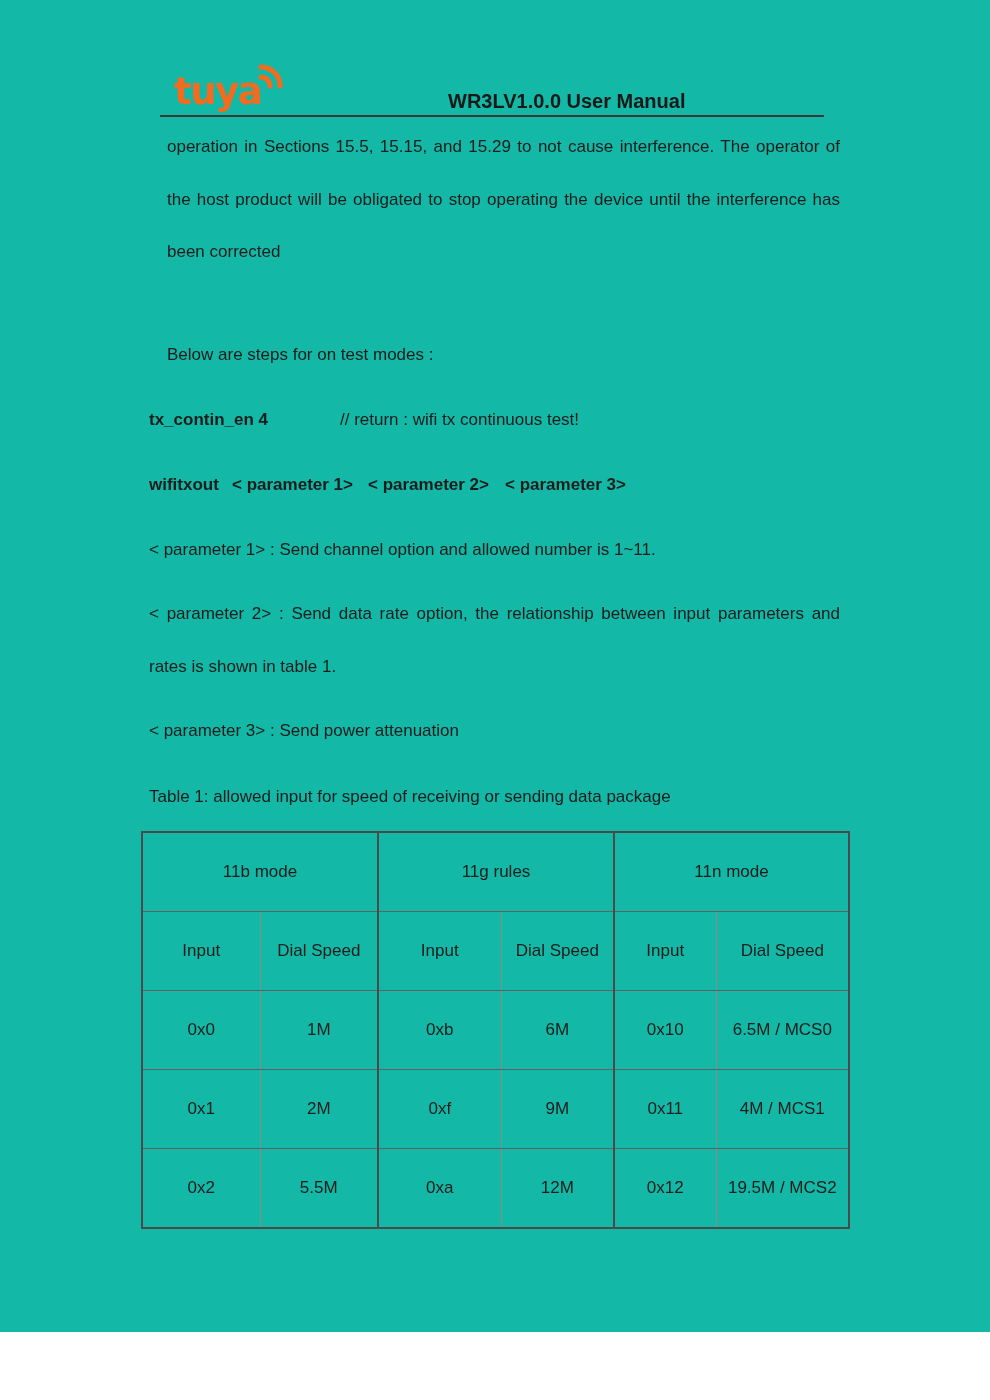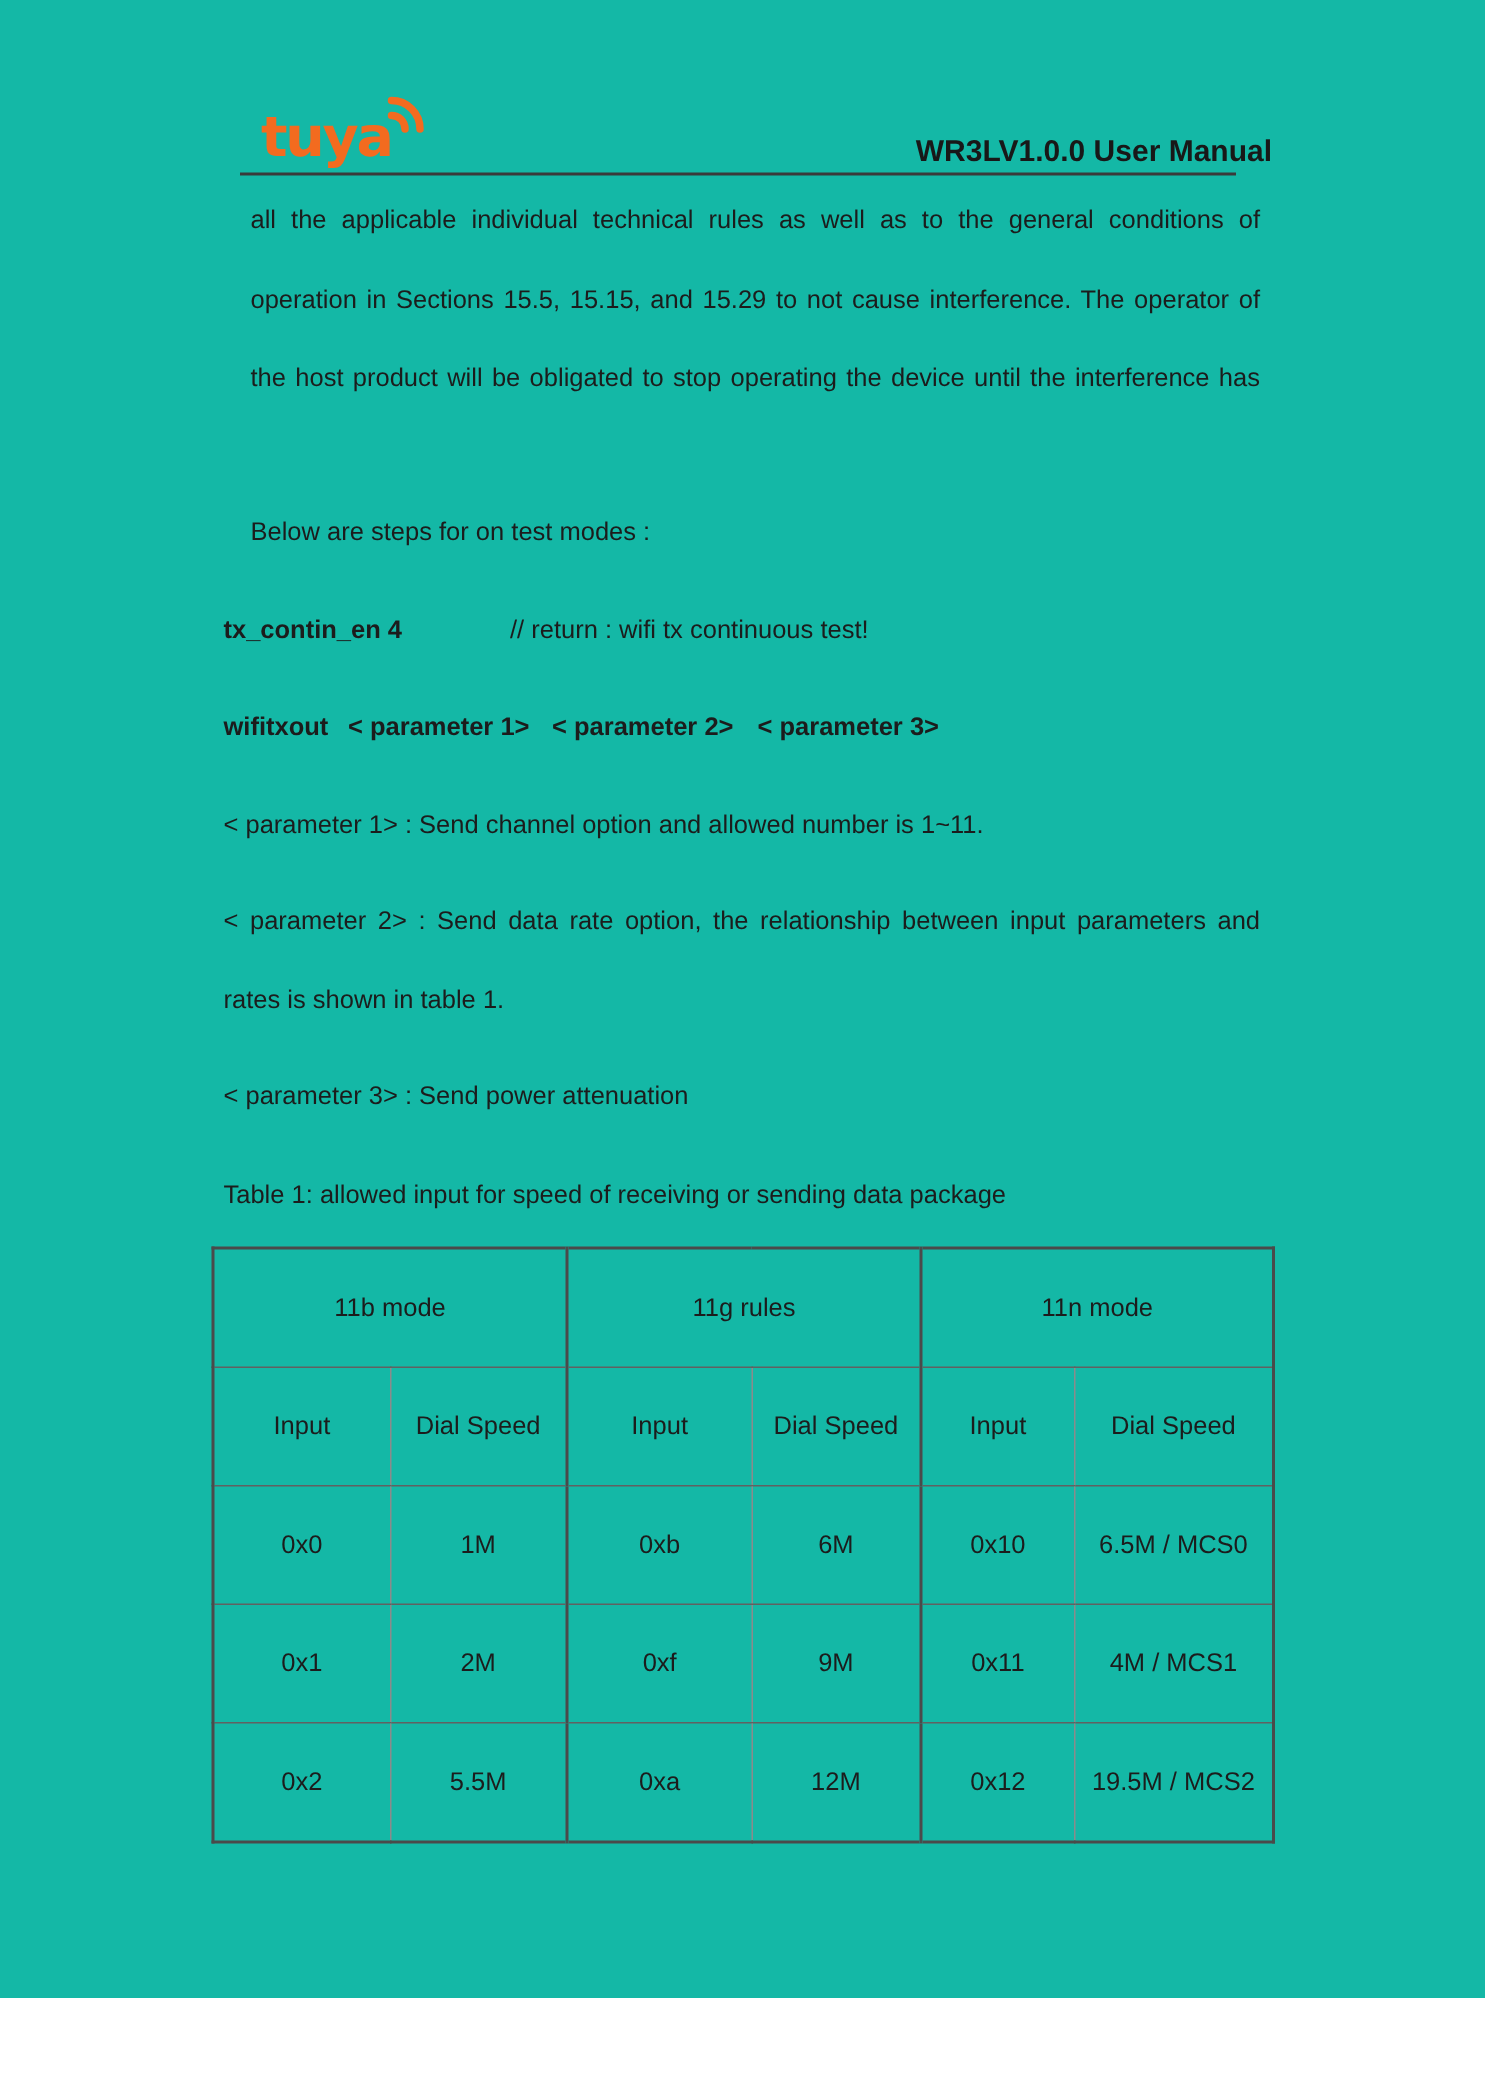--- a/index.html
+++ b/index.html
@@ -22,21 +22,21 @@
     font-size: 37px;
     letter-spacing: -1.5px;
     fill: #f36b1f;
   }
   .logo .arc { fill: none; stroke: #f36b1f; stroke-width: 5; stroke-linecap: round; }
   .title {
     position: absolute;
     top: 90px;
     left: 448px;
     width: 400px;
-    text-align: right;
+    text-align: left;
     font-weight: bold;
     font-size: 20px;
     color: #181818;
     white-space: nowrap;
   }
   .rule { position: absolute; left: 160px; top: 115px; width: 664px; height: 2px; background: #3a3a3a; }
 
   
   .para, .line { position: absolute; line-height: 52.5px; white-space: normal; }
   .line { white-space: nowrap; }
@@ -90,23 +90,23 @@
     <svg width="135" height="62" viewBox="0 0 135 62">
       <text class="logo-text" x="18" y="50">tuya</text>
       <path class="arc" d="M 105 23 A 9 9 0 0 1 114 32"></path>
       <path class="arc" d="M 105 13 A 19 19 0 0 1 124 32"></path>
     </svg>
   </div>
   <div class="title">WR3LV1.0.0 User Manual</div>
   <div class="rule"></div>
 
   <div class="para p1">
-    <div class="jline">all the applicable individual technical rules as well as to the general conditions of</div>
     <div class="jline">operation in Sections 15.5, 15.15, and 15.29 to not cause interference. The operator of</div>
     <div class="jline">the host product will be obligated to stop operating the device until the interference has</div>
+    <div>been corrected</div>
   </div>
 
   <div class="line steps">Below are steps for on test modes :</div>
 
   <div class="line cmd1">
     <span class="bold w191">tx_contin_en 4</span><span>// return : wifi tx continuous test!</span>
   </div>
 
   <div class="line cmd2">
     <span class="w83">wifitxout</span><span class="w136">&lt; parameter 1&gt;</span><span class="w137">&lt; parameter 2&gt;</span><span>&lt; parameter 3&gt;</span>

